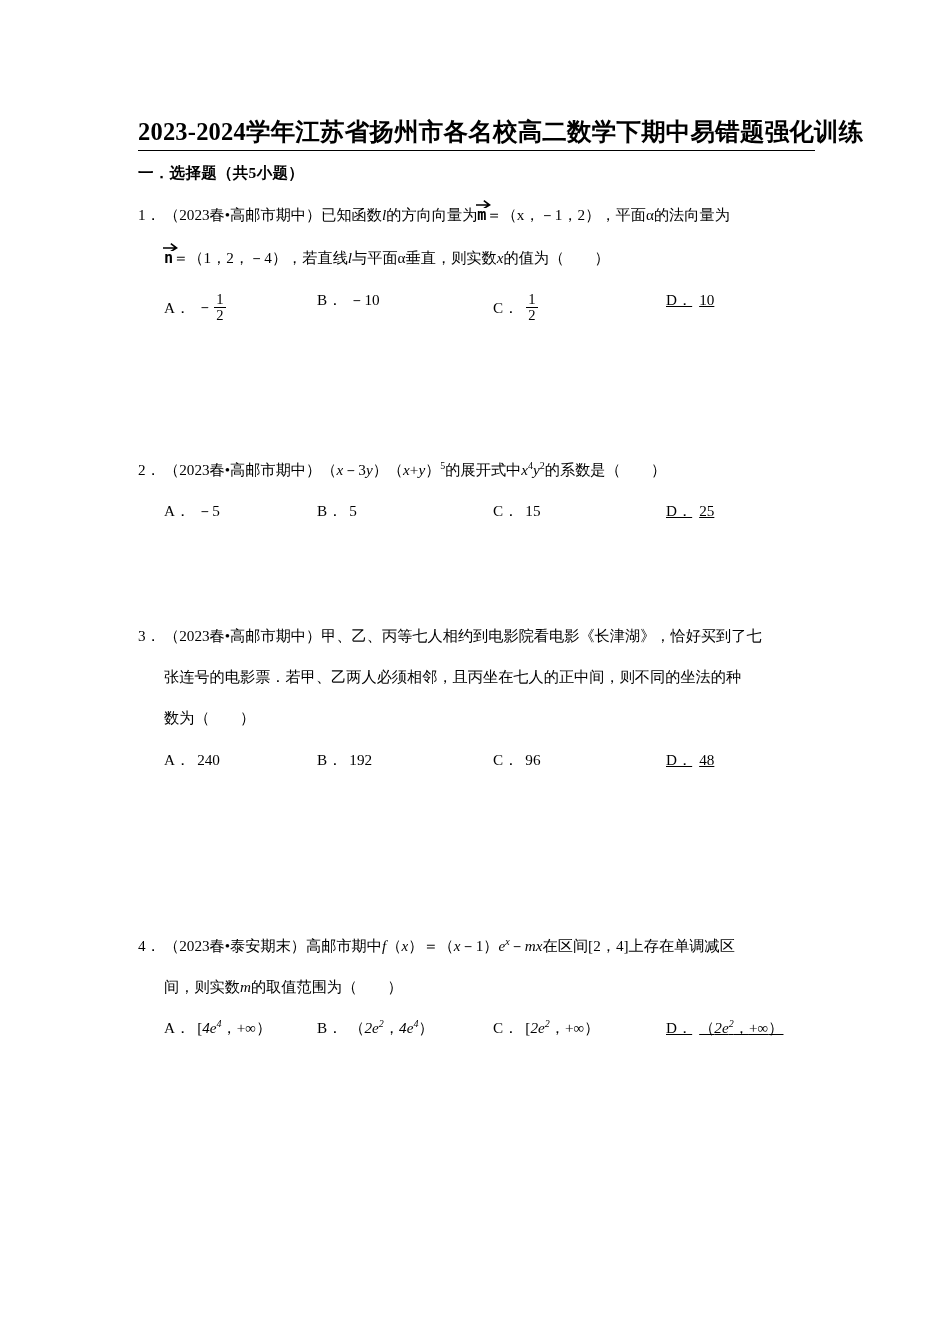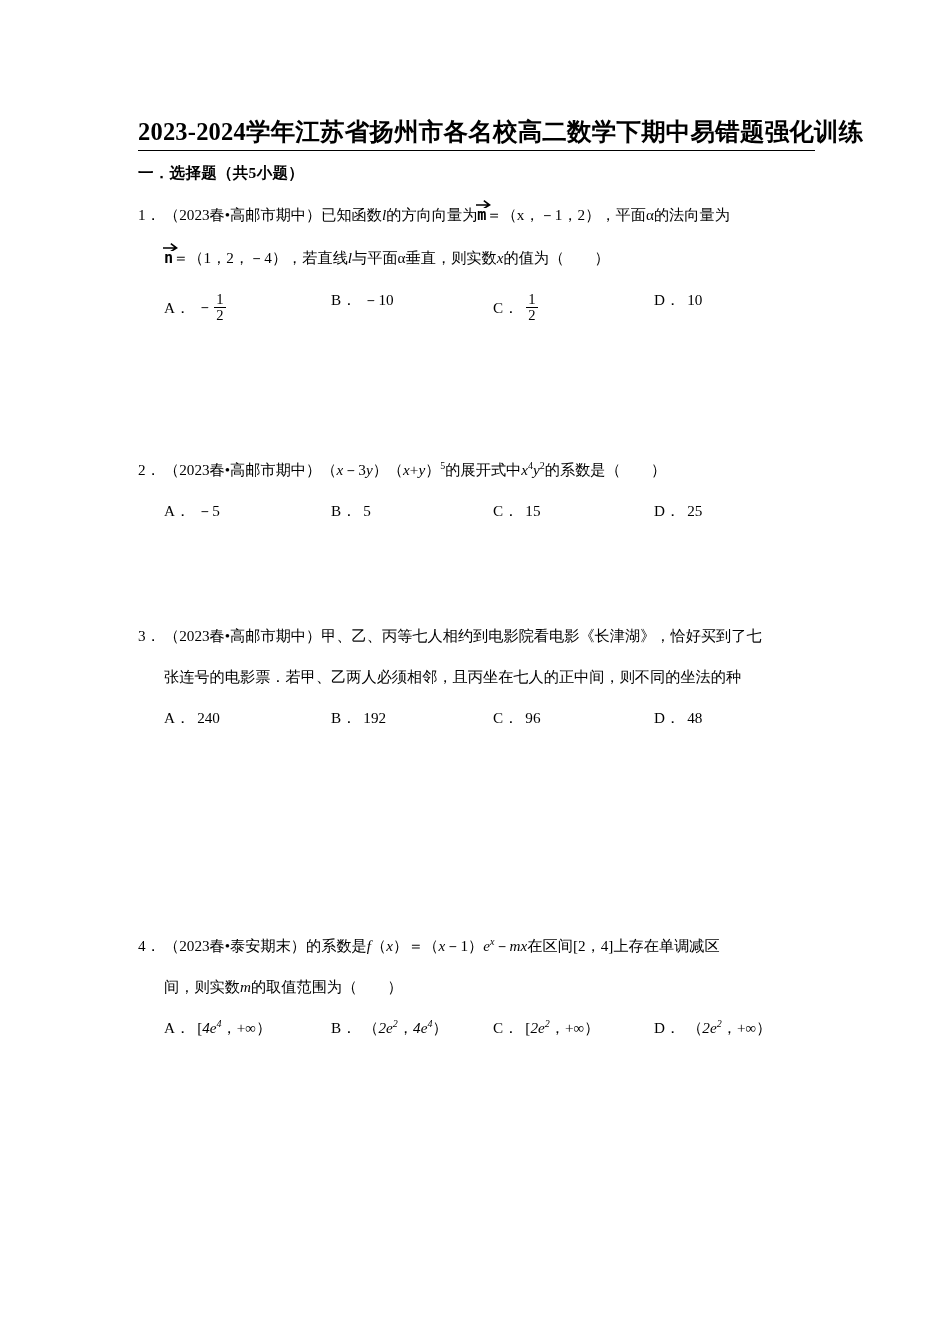--- a/index.html
+++ b/index.html
@@ -78,23 +78,23 @@
     white-space: nowrap;
     position: relative;
     height: 30px;
   }
   .opt {
     position: absolute;
     top: 0;
     white-space: nowrap;
   }
   .opt.o-a { left: 26px; }
-  .opt.o-b { left: 193px; }
+  .opt.o-b { left: 179px; }
   .opt.o-c { left: 355px; }
-  .opt.o-d { left: 516px; }
+  .opt.o-d { left: 528px; text-decoration: underline; }
 
   .opt-lbl { margin-right: 7px; }
 
   
   .mi { font-style: italic; }
   .sup { font-size: 0.66em; vertical-align: super; line-height: 0; }
 
   
   .vec {
     display: inline-block;
@@ -159,29 +159,30 @@
         <span class="opts" style="margin-top:0px">
           <span class="opt o-a"><span class="opt-lbl">A．</span><span>－5</span></span>
           <span class="opt o-b"><span class="opt-lbl">B．</span><span>5</span></span>
           <span class="opt o-c"><span class="opt-lbl">C．</span><span>15</span></span>
           <span class="opt o-d"><span class="opt-lbl">D．</span><span>25</span></span>
         </span>
       </div>
       <div class="question" style="top: 628px;">
         <span class="q-line"><span class="q-num">3．</span><span>（2023春•高邮市期中）甲、乙、丙等七人相约到电影院看电影《长津湖》，恰好买到了七</span></span>
         <span class="q-line"><span class="q-indent"></span><span>张连号的电影票．若甲、乙两人必须相邻，且丙坐在七人的正中间，则不同的坐法的种</span></span>
+        <span class="q-line"><span class="q-indent"></span><span>数为（　　）</span></span>
         <span class="opts" style="margin-top:12px">
           <span class="opt o-a"><span class="opt-lbl">A．</span><span>240</span></span>
           <span class="opt o-b"><span class="opt-lbl">B．</span><span>192</span></span>
           <span class="opt o-c"><span class="opt-lbl">C．</span><span>96</span></span>
           <span class="opt o-d"><span class="opt-lbl">D．</span><span>48</span></span>
         </span>
       </div>
       <div class="question" style="top: 938px;">
-        <span class="q-line"><span class="q-num">4．</span><span>（2023春•泰安期末）的系数是</span><span class="mi">f</span><span>（</span><span class="mi">x</span><span>）＝（</span><span class="mi">x</span><span>－1）</span><span class="mi">e</span><span class="sup mi">x</span><span>－</span><span class="mi">mx</span><span>在区间[2，4]上存在单调减区</span></span>
+        <span class="q-line"><span class="q-num">4．</span><span>（2023春•泰安期末）高邮市期中</span><span class="mi">f</span><span>（</span><span class="mi">x</span><span>）＝（</span><span class="mi">x</span><span>－1）</span><span class="mi">e</span><span class="sup mi">x</span><span>－</span><span class="mi">mx</span><span>在区间[2，4]上存在单调减区</span></span>
         <span class="q-line"><span class="q-indent"></span><span>间，则实数</span><span class="mi">m</span><span>的取值范围为（　　）</span></span>
         <span class="opts" style="margin-top:0px">
           <span class="opt o-a"><span class="opt-lbl">A．</span><span>[<span class="mi">4e<span class="sup">4</span></span>，<span class="">+∞</span>）</span></span>
           <span class="opt o-b"><span class="opt-lbl">B．</span><span>（<span class="mi">2e<span class="sup">2</span></span>，<span class="mi">4e<span class="sup">4</span></span>）</span></span>
           <span class="opt o-c"><span class="opt-lbl">C．</span><span>[<span class="mi">2e<span class="sup">2</span></span>，<span class="">+∞</span>）</span></span>
           <span class="opt o-d"><span class="opt-lbl">D．</span><span>（<span class="mi">2e<span class="sup">2</span></span>，<span class="">+∞</span>）</span></span>
         </span>
       </div>
     </div>
 

